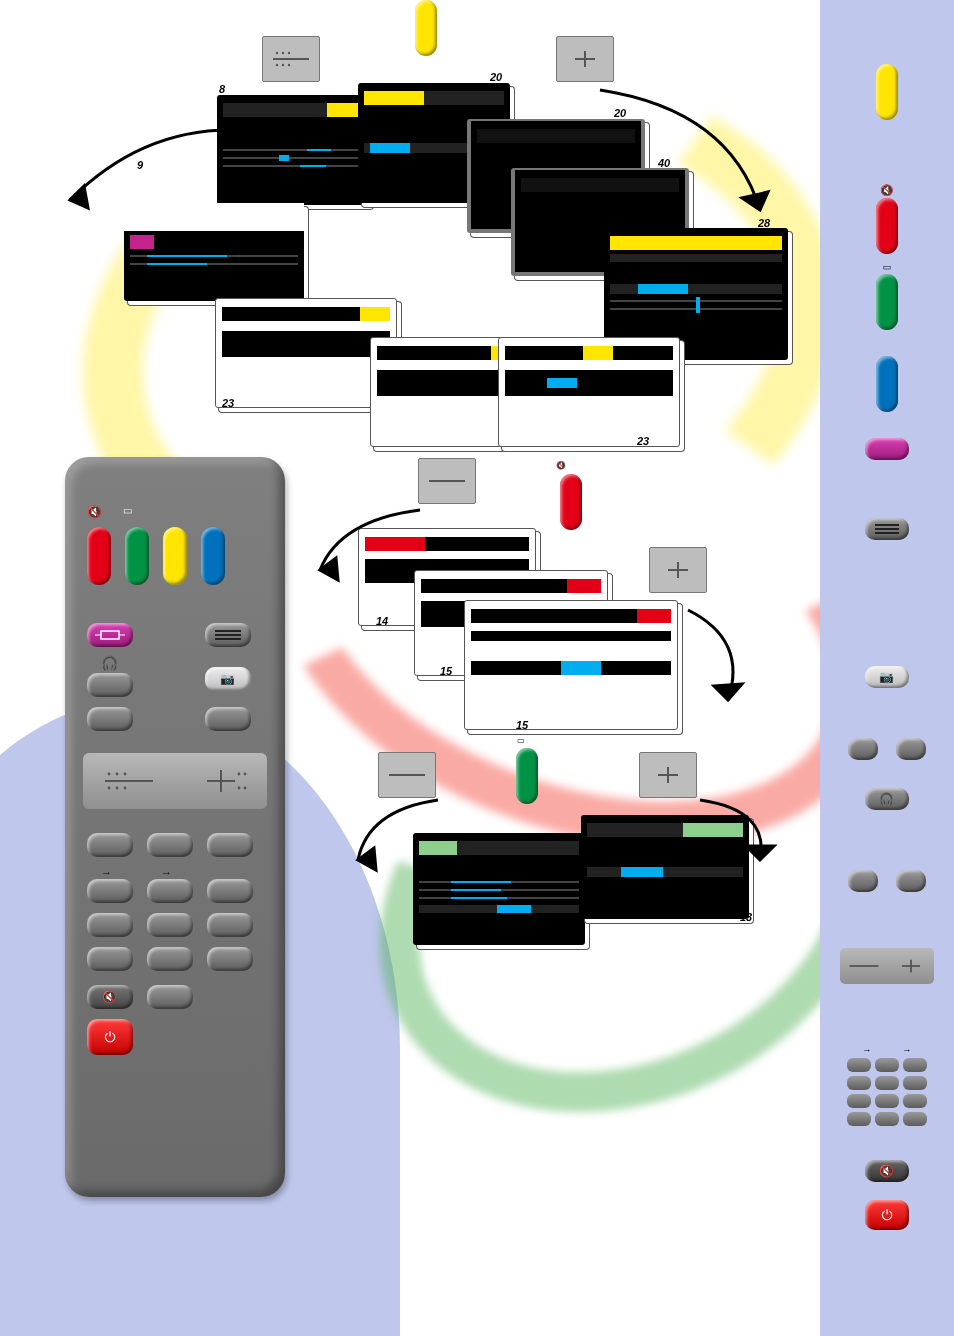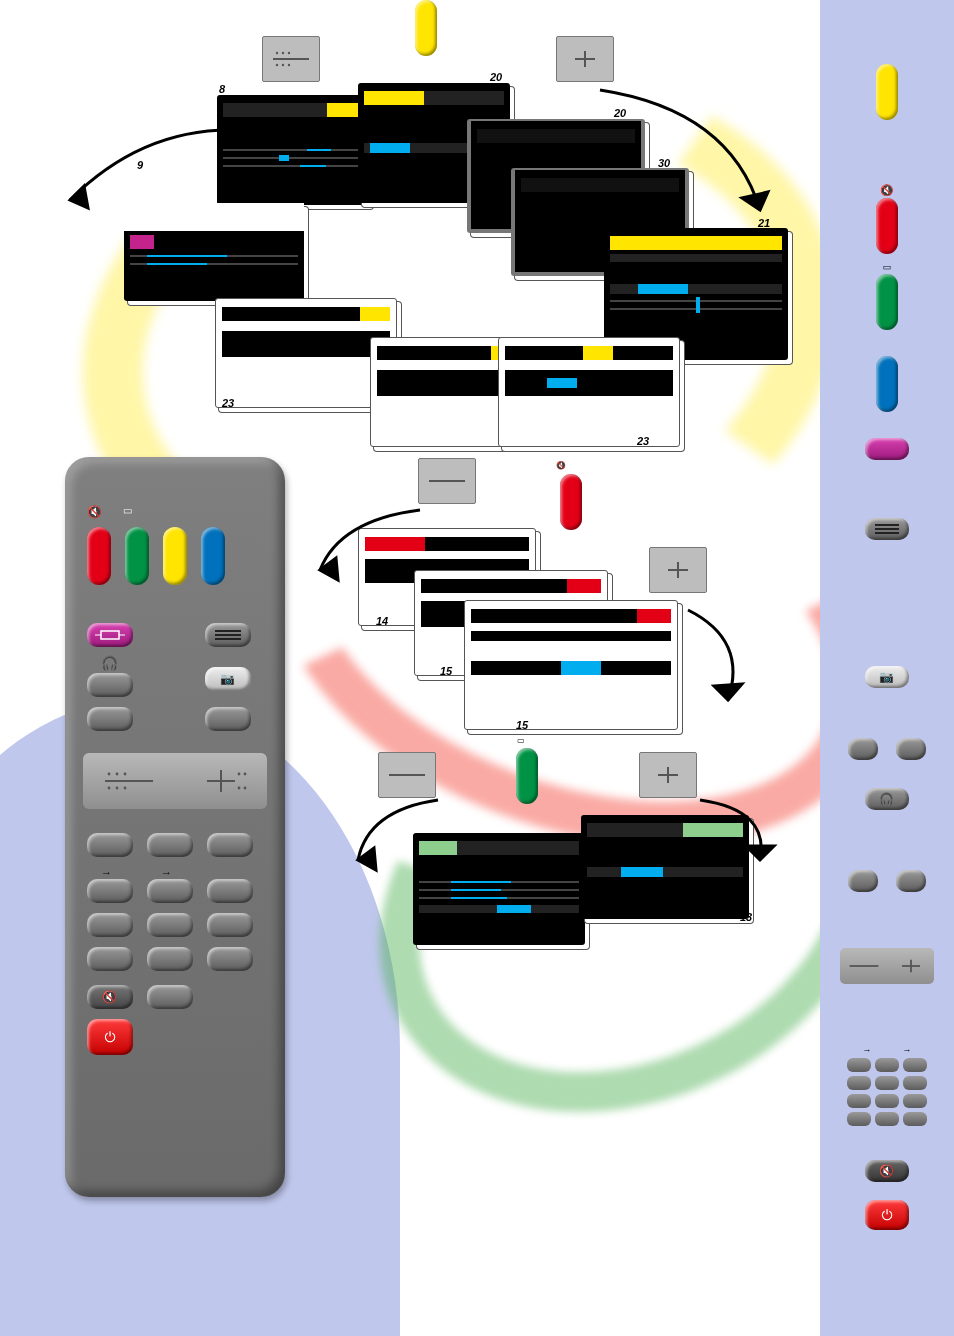--- a/index.html
+++ b/index.html
@@ -164,39 +164,39 @@
   <div class="osd frame-b" style="left:467px;top:119px;width:158px;height:96px">
     <div class="bar" style="background:#111"></div>
     <div style="height:40px;background:#000;margin-top:6px"></div>
   </div>
   <div class="pg" style="left:614px;top:108px">20</div>
 
   <div class="osd frame-b" style="left:511px;top:168px;width:158px;height:90px">
     <div class="bar" style="background:#111"></div>
     <div style="height:34px;background:#000;margin-top:6px"></div>
   </div>
-  <div class="pg" style="left:658px;top:158px">30</div>
+  <div class="pg" style="left:658px;top:158px">40</div>
 
   <div class="osd" style="left:604px;top:228px;width:172px;height:120px">
     <div class="bar">
         <div class="hl y" style="left:0;width:100%;height:100%"></div>
       </div>
     <div class="bar" style="height:8px;background:#222;margin-top:4px"></div>
     <div style="height:18px"></div>
     <div class="bar" style="height:10px">
         <div class="hl b" style="left:28px;width:50px"></div>
       </div>
     <div class="thin">
         <div class="cy" style="left:50%;width:4px;height:8px;top:-3px"></div>
       </div>
     <div class="thin">
         <div class="cy" style="left:50%;width:4px;height:8px;top:-3px"></div>
       </div>
   </div>
-  <div class="pg" style="left:758px;top:218px">21</div>
+  <div class="pg" style="left:758px;top:218px">28</div>
 
   <div class="osd bgw" style="left:215px;top:298px;width:168px;height:96px;border:1px solid #555">
     <div class="bar" style="background:#000">
         <div class="hl y" style="right:0;width:30px"></div>
       </div>
     <div style="height:6px"></div>
     <div class="bar" style="background:#000;height:26px"></div>
   </div>
   <div class="pg" style="left:222px;top:398px">23</div>
 

